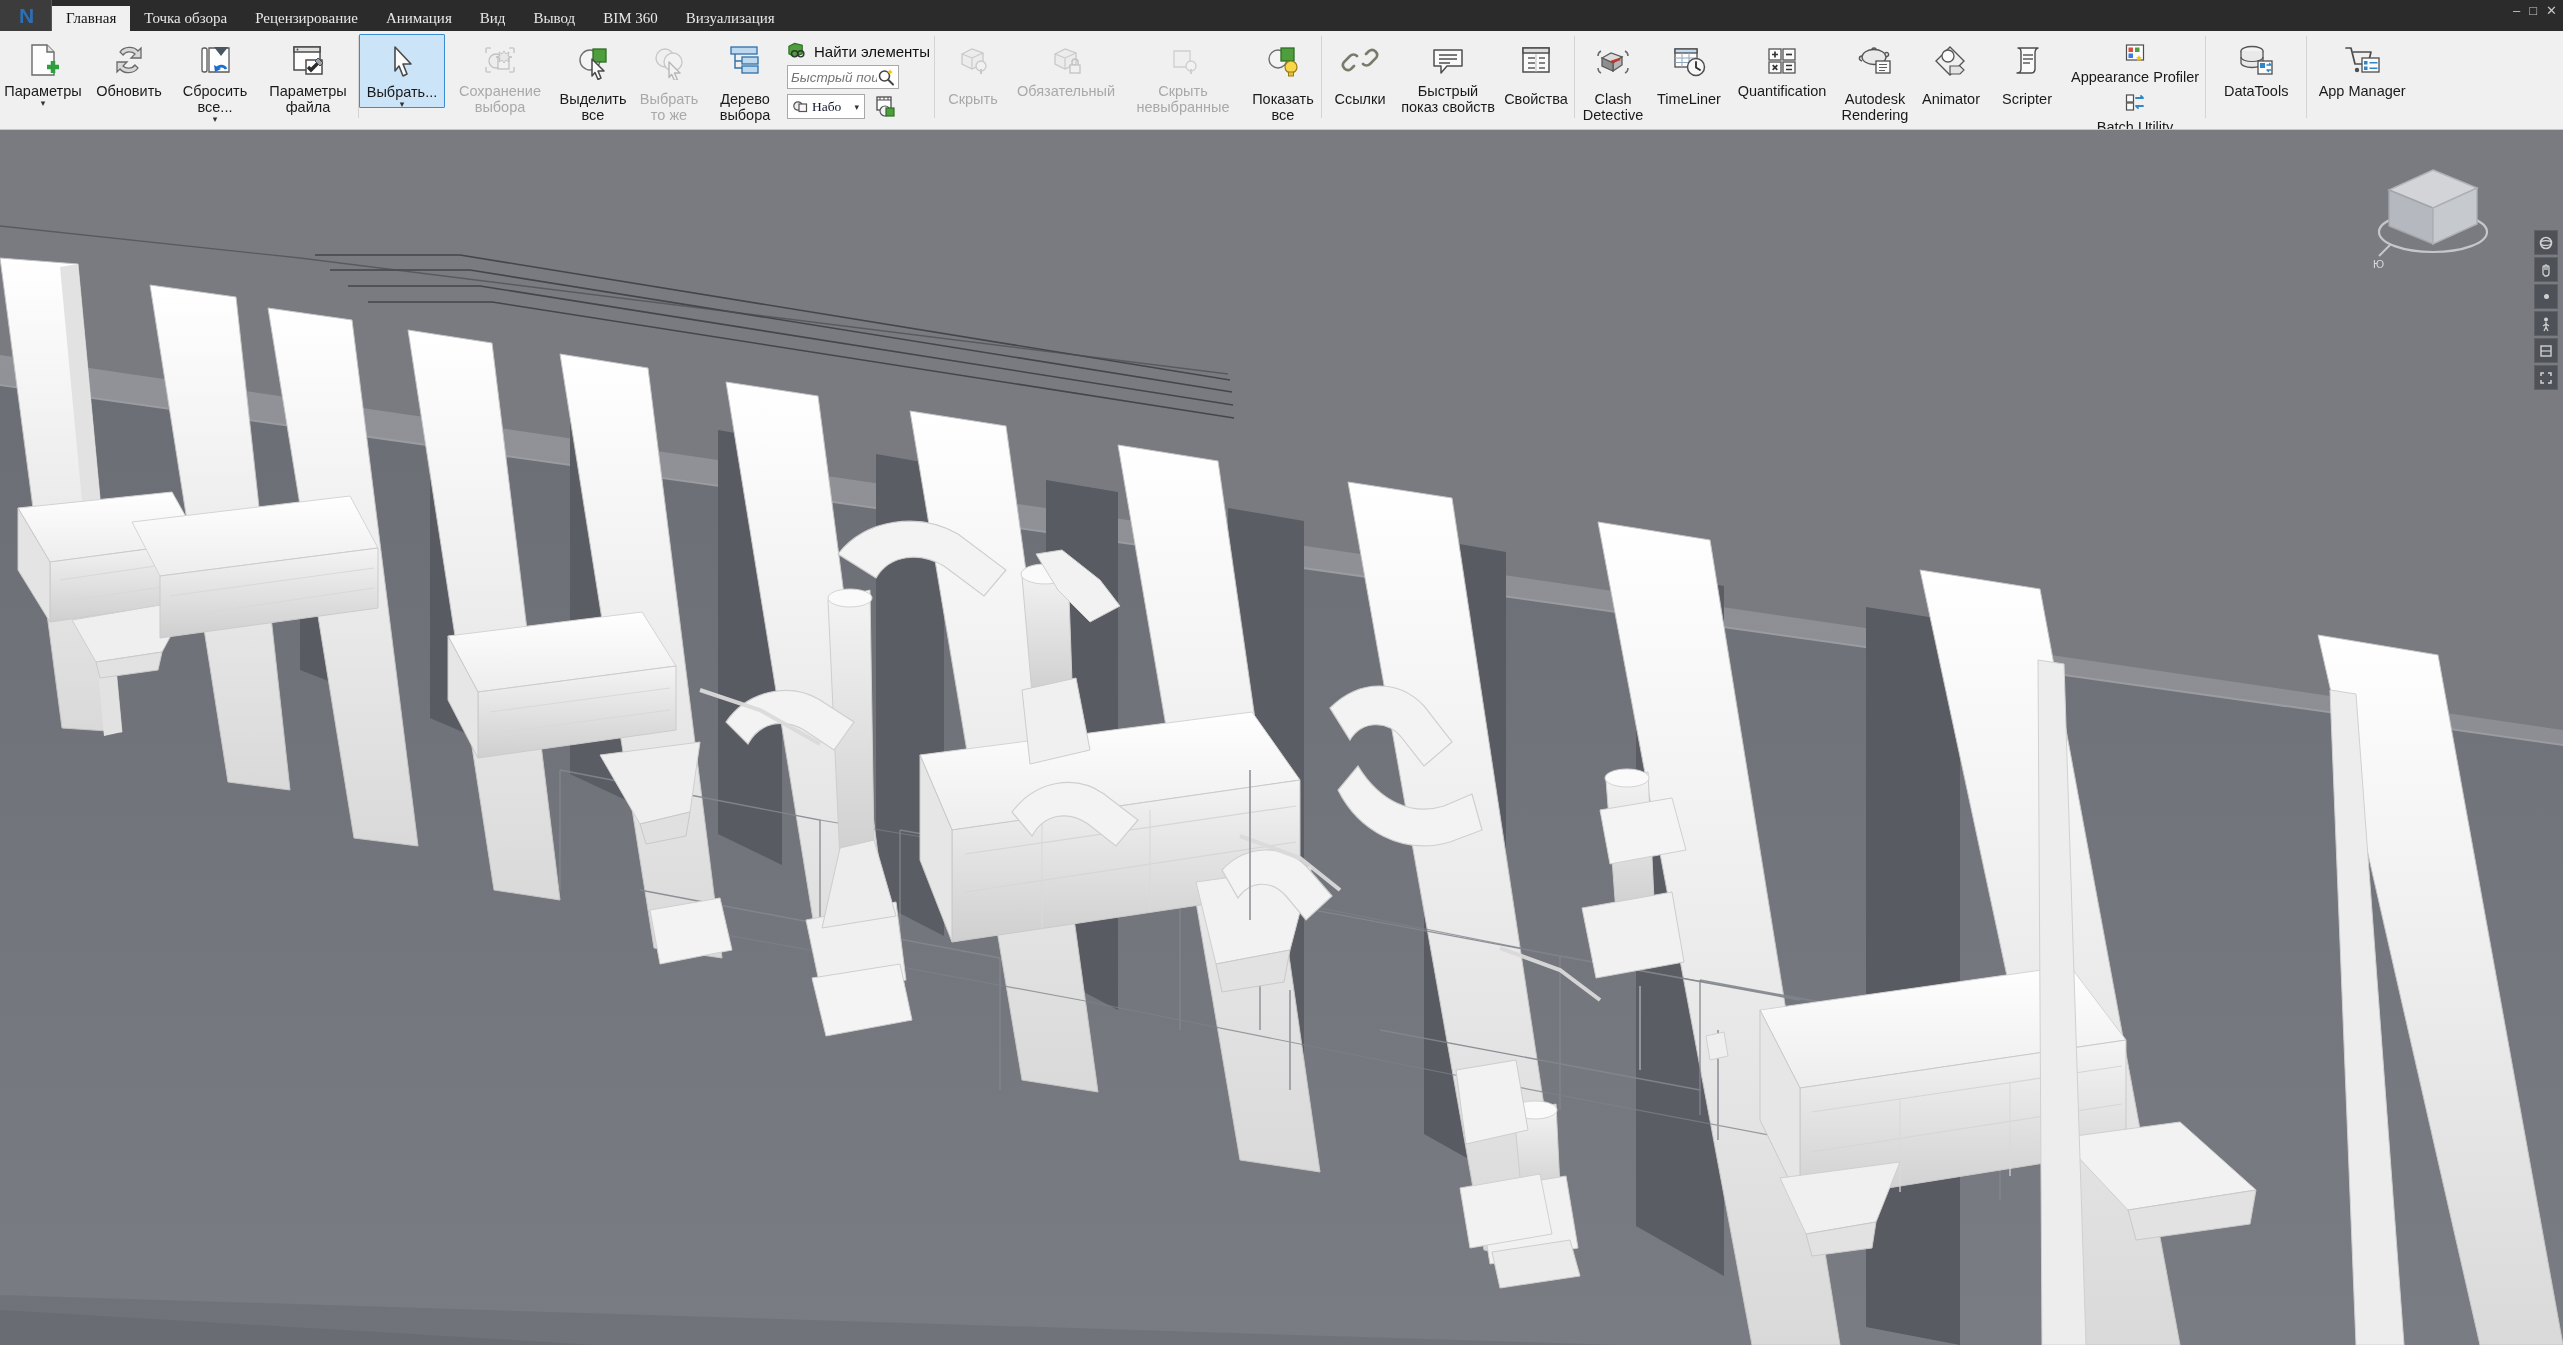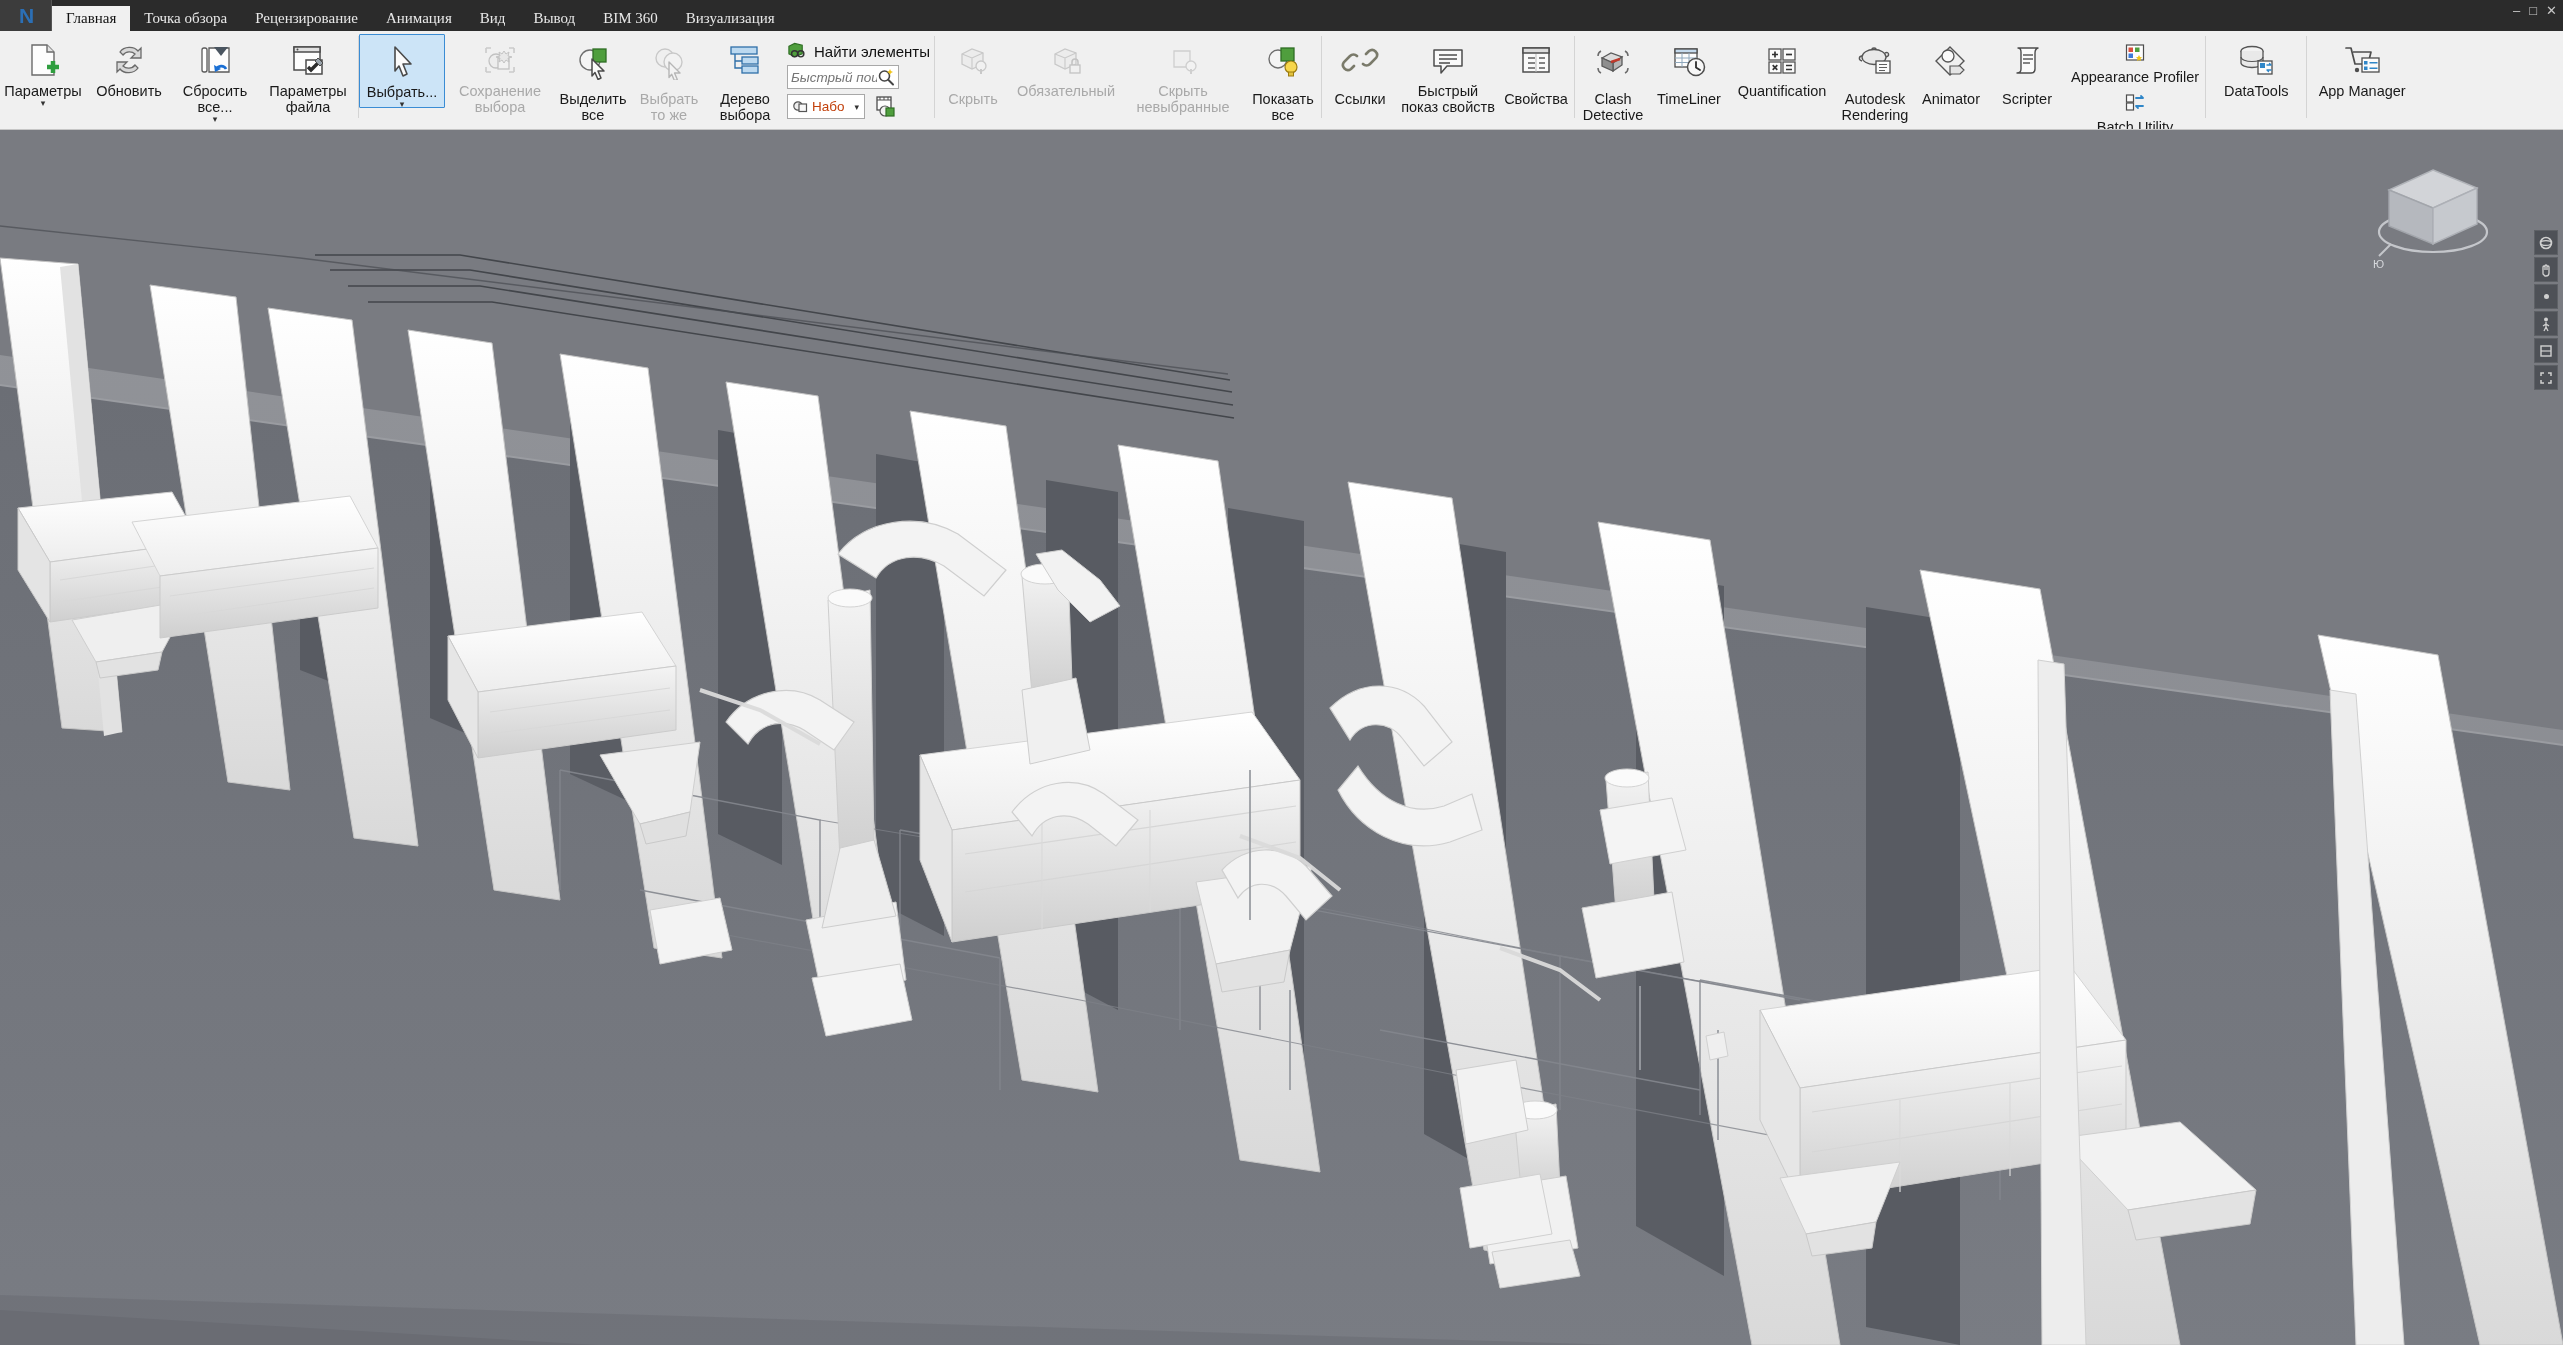--- a/index.html
+++ b/index.html
@@ -89,21 +89,21 @@
   }
   .qsearch input {
     border:0; outline:0; width:86px; font-size:13.5px; font-style:italic;
     color:#6e6e6e; font-family:"Liberation Sans", sans-serif; background:transparent;
   }
   .findrow2 { display:flex; align-items:center; gap:5px; }
   .combo {
     width:78px; height:25px; border:1px solid #a8a8a8; background:#fff;
     display:flex; align-items:center; padding:0 2px; gap:2px;
   }
-  .combo .ctext { font-size:13.5px; color:#c2410c; overflow:hidden; white-space:nowrap; flex:1; }
+  .combo .ctext { font-size:13.5px; color:#0f172a; overflow:hidden; white-space:nowrap; flex:1;font-family:Liberation Serif, serif; }
   .combo .cdrop { font-size:9px; color:#333; padding-right:3px; }
   .sqbtn { width:30px; height:27px; display:flex; align-items:center; justify-content:center; }
 
   
   .viewport {
     position:absolute; left:0; top:130px; width:2563px; height:1215px;
     overflow:hidden; background:#6e7178;
   }
   .viewport svg { display:block; }
 

